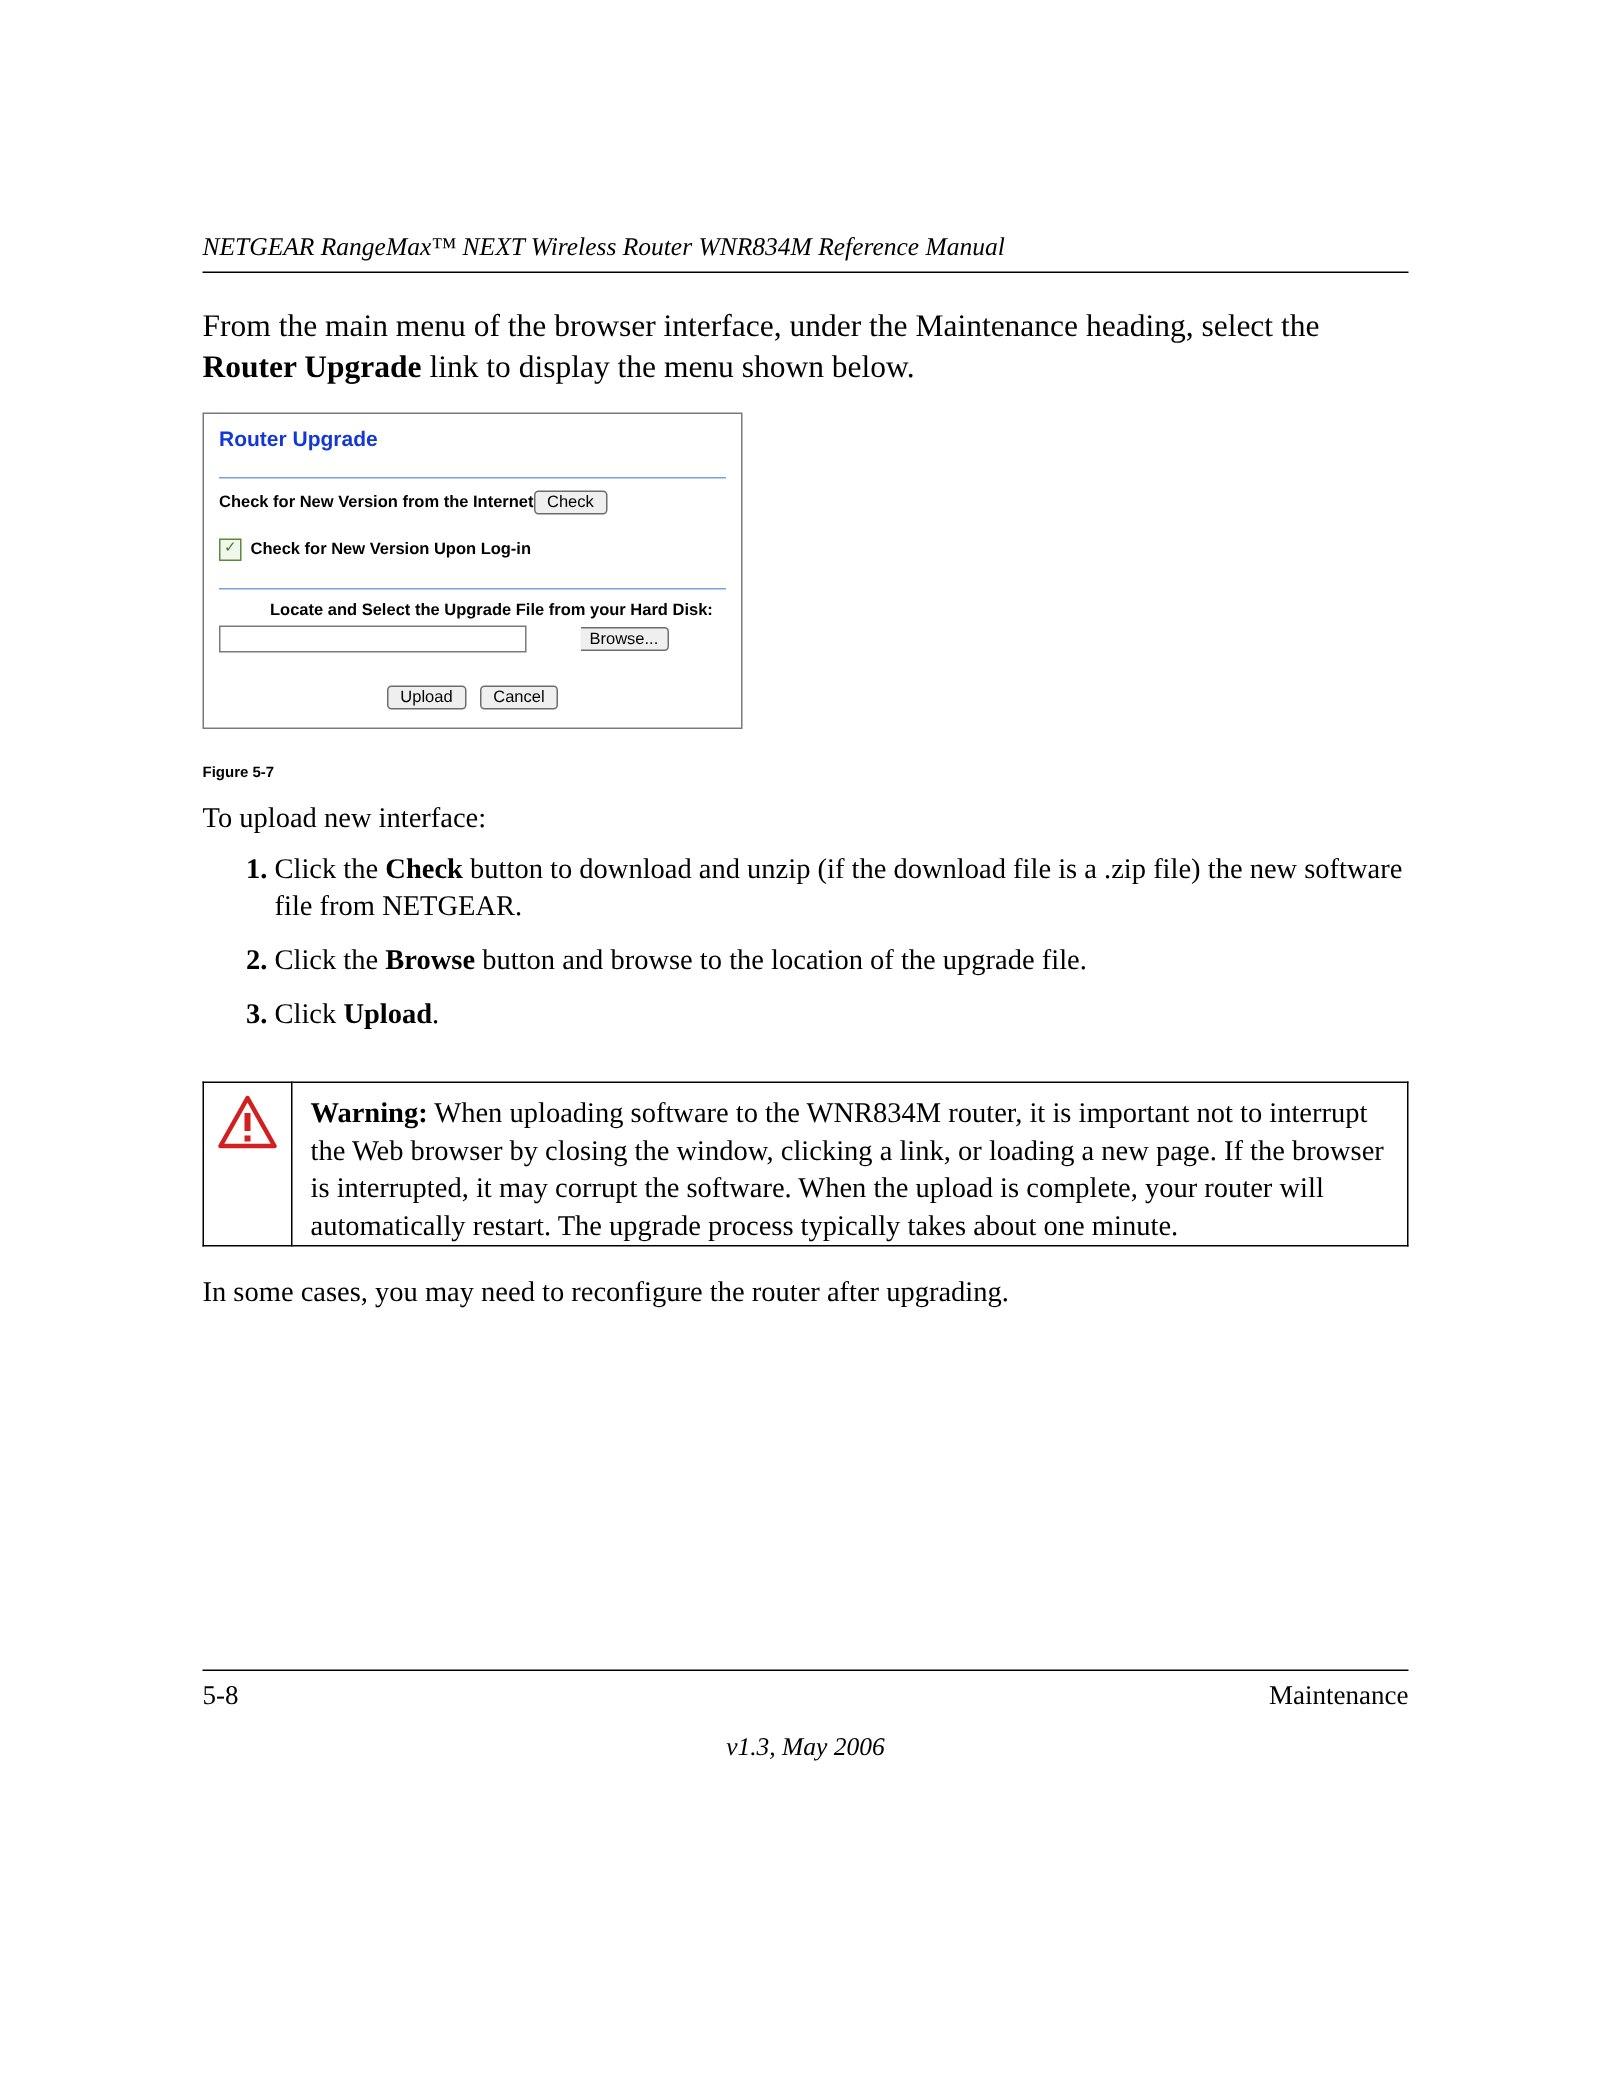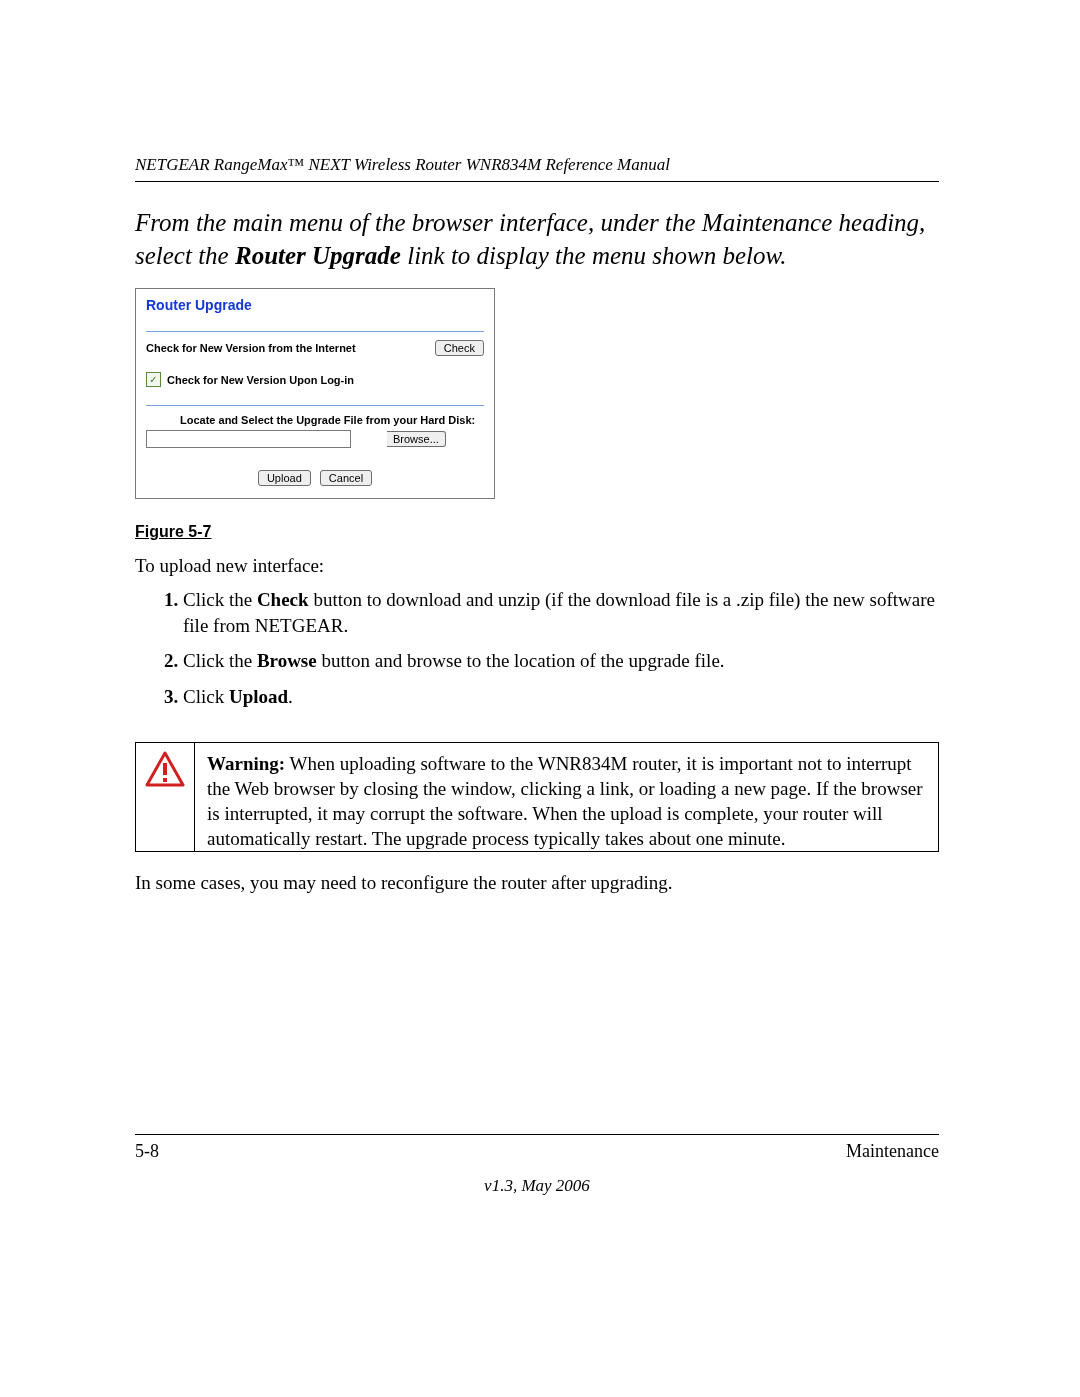--- a/index.html
+++ b/index.html
@@ -20,24 +20,23 @@
     font-style: italic;
     font-size: 17px;
     margin-bottom: 6px;
   }
   hr.hr-top {
     border: none;
     border-top: 1.2px solid #000;
     margin: 0 0 22px 0;
   }
   .intro {
-    font-size: 25px;
+    font-size: 21px;
     line-height: 1.3;
     margin-bottom: 16px;
-    font-style: italic;
   }
   .intro .b { font-weight: bold; }
 
   
   .ru-shot {
     width: 360px;
     border: 1px solid #7a7a7a;
     background: #fff;
     font-family: Arial, Helvetica, sans-serif;
     font-size: 11px;
@@ -51,21 +50,20 @@
     font-size: 14px;
     font-weight: bold;
   }
   .ru-sep {
     border: none;
     border-top: 1px solid #7aa0e0;
     margin: 18px 0 8px 0;
   }
   .ru-row1 {
     display: flex;
-    justify-content: space-between;
     align-items: center;
     font-weight: bold;
   }
   .ru-btn {
     font-family: Arial, Helvetica, sans-serif;
     font-size: 11px;
     background: #efefef;
     border: 1px solid #6d6d6d;
     border-radius: 3px;
     padding: 1px 8px;
@@ -115,23 +113,22 @@
   .ru-bottom {
     text-align: center;
     margin-top: 22px;
   }
   .ru-bottom .ru-btn { margin: 0 3px; }
 
   
   .figcap {
     font-family: Arial, Helvetica, sans-serif;
     font-weight: bold;
-    font-size: 16px;
+    font-size: 10px;
     margin-bottom: 14px;
-    text-decoration: underline;
   }
   .para {
     font-size: 19px;
     margin: 0 0 10px 0;
   }
   ol.steps {
     font-size: 19px;
     padding-left: 48px;
     margin: 4px 0 32px 0;
   }

